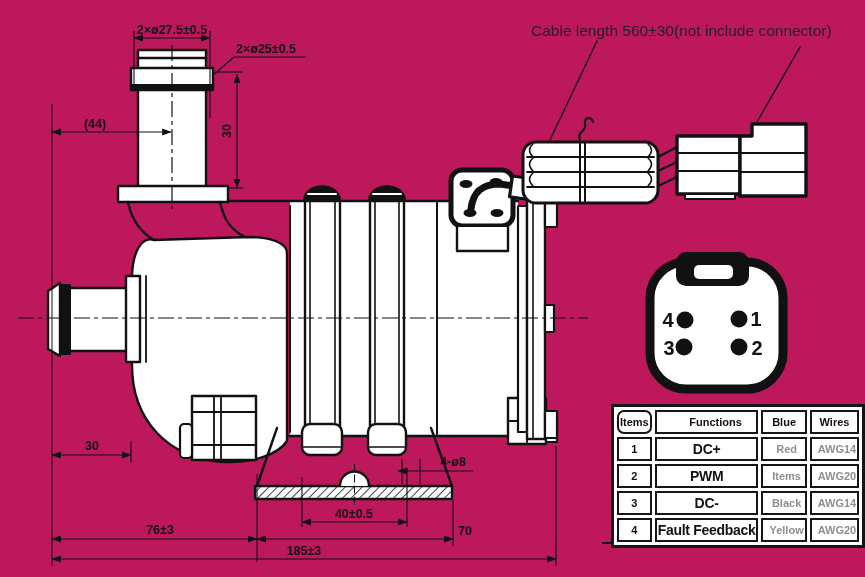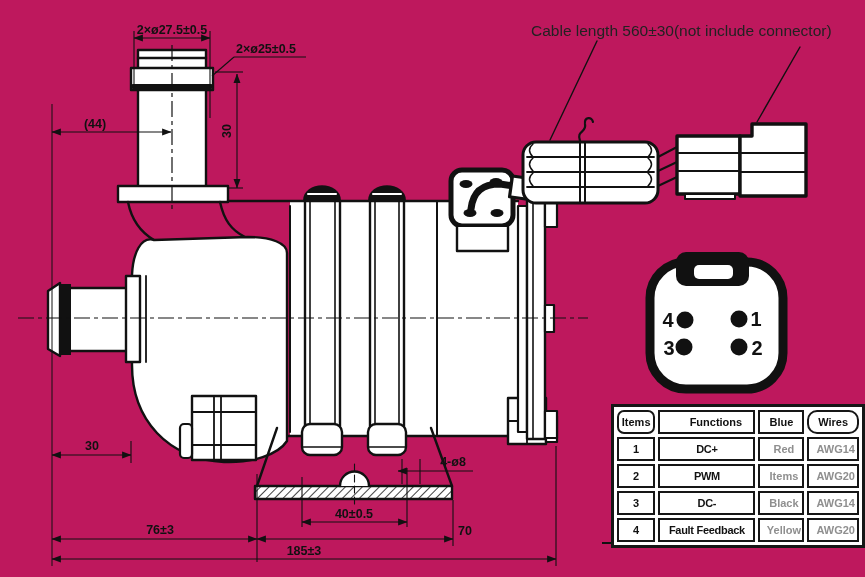--- a/index.html
+++ b/index.html
@@ -11,23 +11,23 @@
   .pinlbl{font-family:"Liberation Sans",sans-serif;font-weight:bold;font-size:20px;fill:#111;}
   
   #pinout{position:absolute;left:611px;top:404px;border-collapse:separate;border-spacing:3px;
           background:#fff;border:3.5px solid #161616;table-layout:fixed;}
   #pinout td,#pinout th{border:2.5px solid #161616;background:#fff;text-align:center;
           vertical-align:middle;padding:0 1px;height:20px;overflow:hidden;white-space:nowrap;
           font-family:"Liberation Sans",sans-serif;font-weight:bold;font-size:11px;color:#111;}
   #pinout .c-items{width:33px;border-radius:7px;}
   #pinout .c-fn{width:76px;padding-left:19px;}
   #pinout .c-color{width:40px;}
-  #pinout .c-wire{width:46px;border-radius:10px;}
+  #pinout .c-wire{width:46px;}
   #pinout .muted{color:#8f8f8f;padding-left:6px;}
-  #pinout .fn{font-size:11px;letter-spacing:-0.3px;}
+  #pinout .fn{font-size:14px;letter-spacing:-0.3px;}
 </style>
 </head>
 <body>
 
 <div id="canvas">
 
 <svg width="865" height="577" viewBox="0 0 865 577">
   <defs>
     <marker id="arr" viewBox="0 0 10 10" refX="9.5" refY="5" markerWidth="8.5" markerHeight="8.5" orient="auto-start-reverse">
       <path d="M0,1.3 L10,5 L0,8.7 Z" fill="#111"></path>

